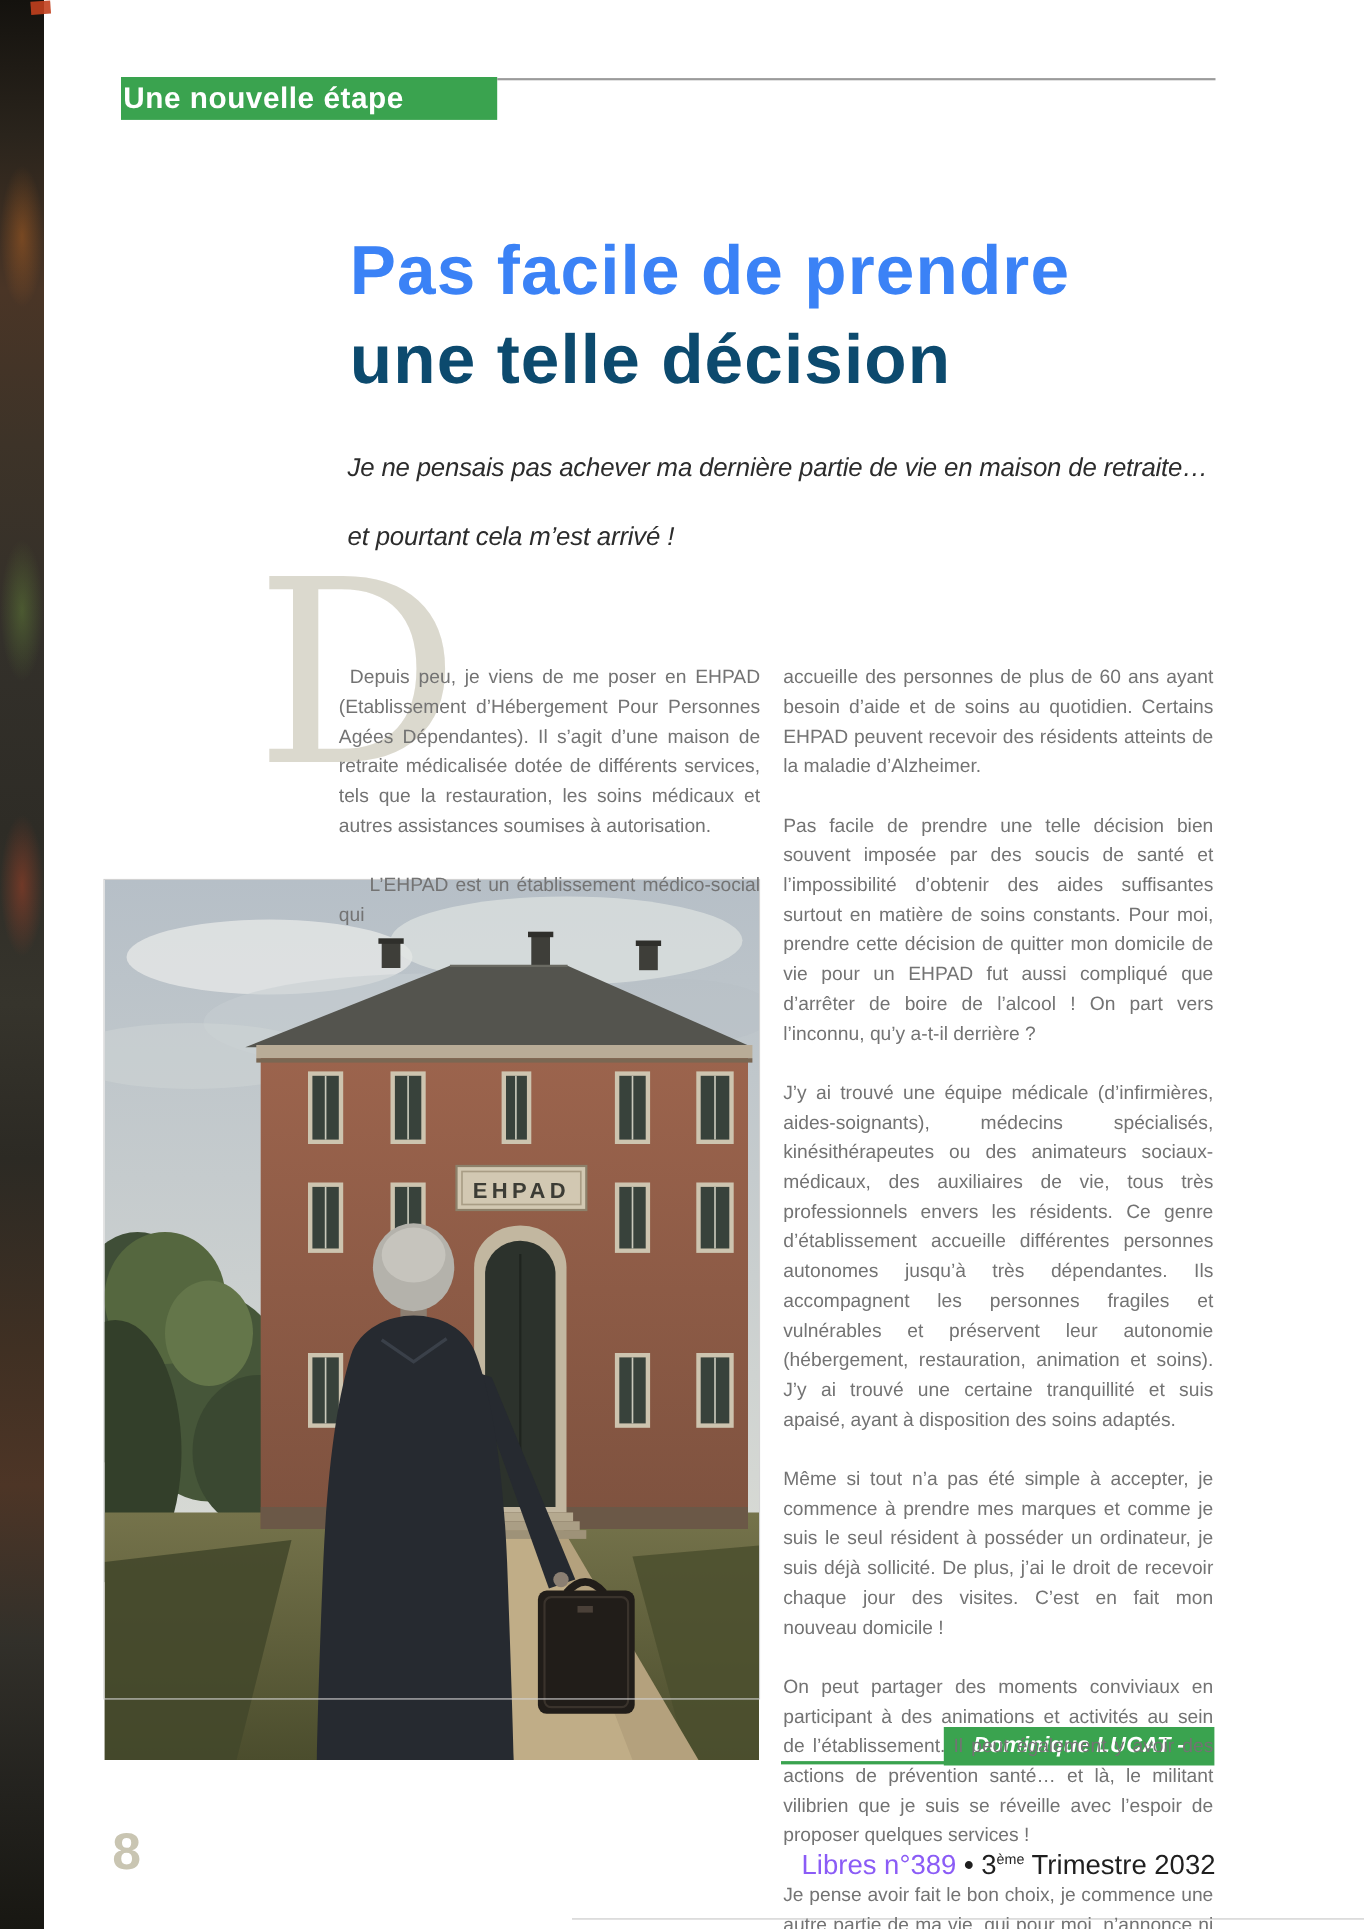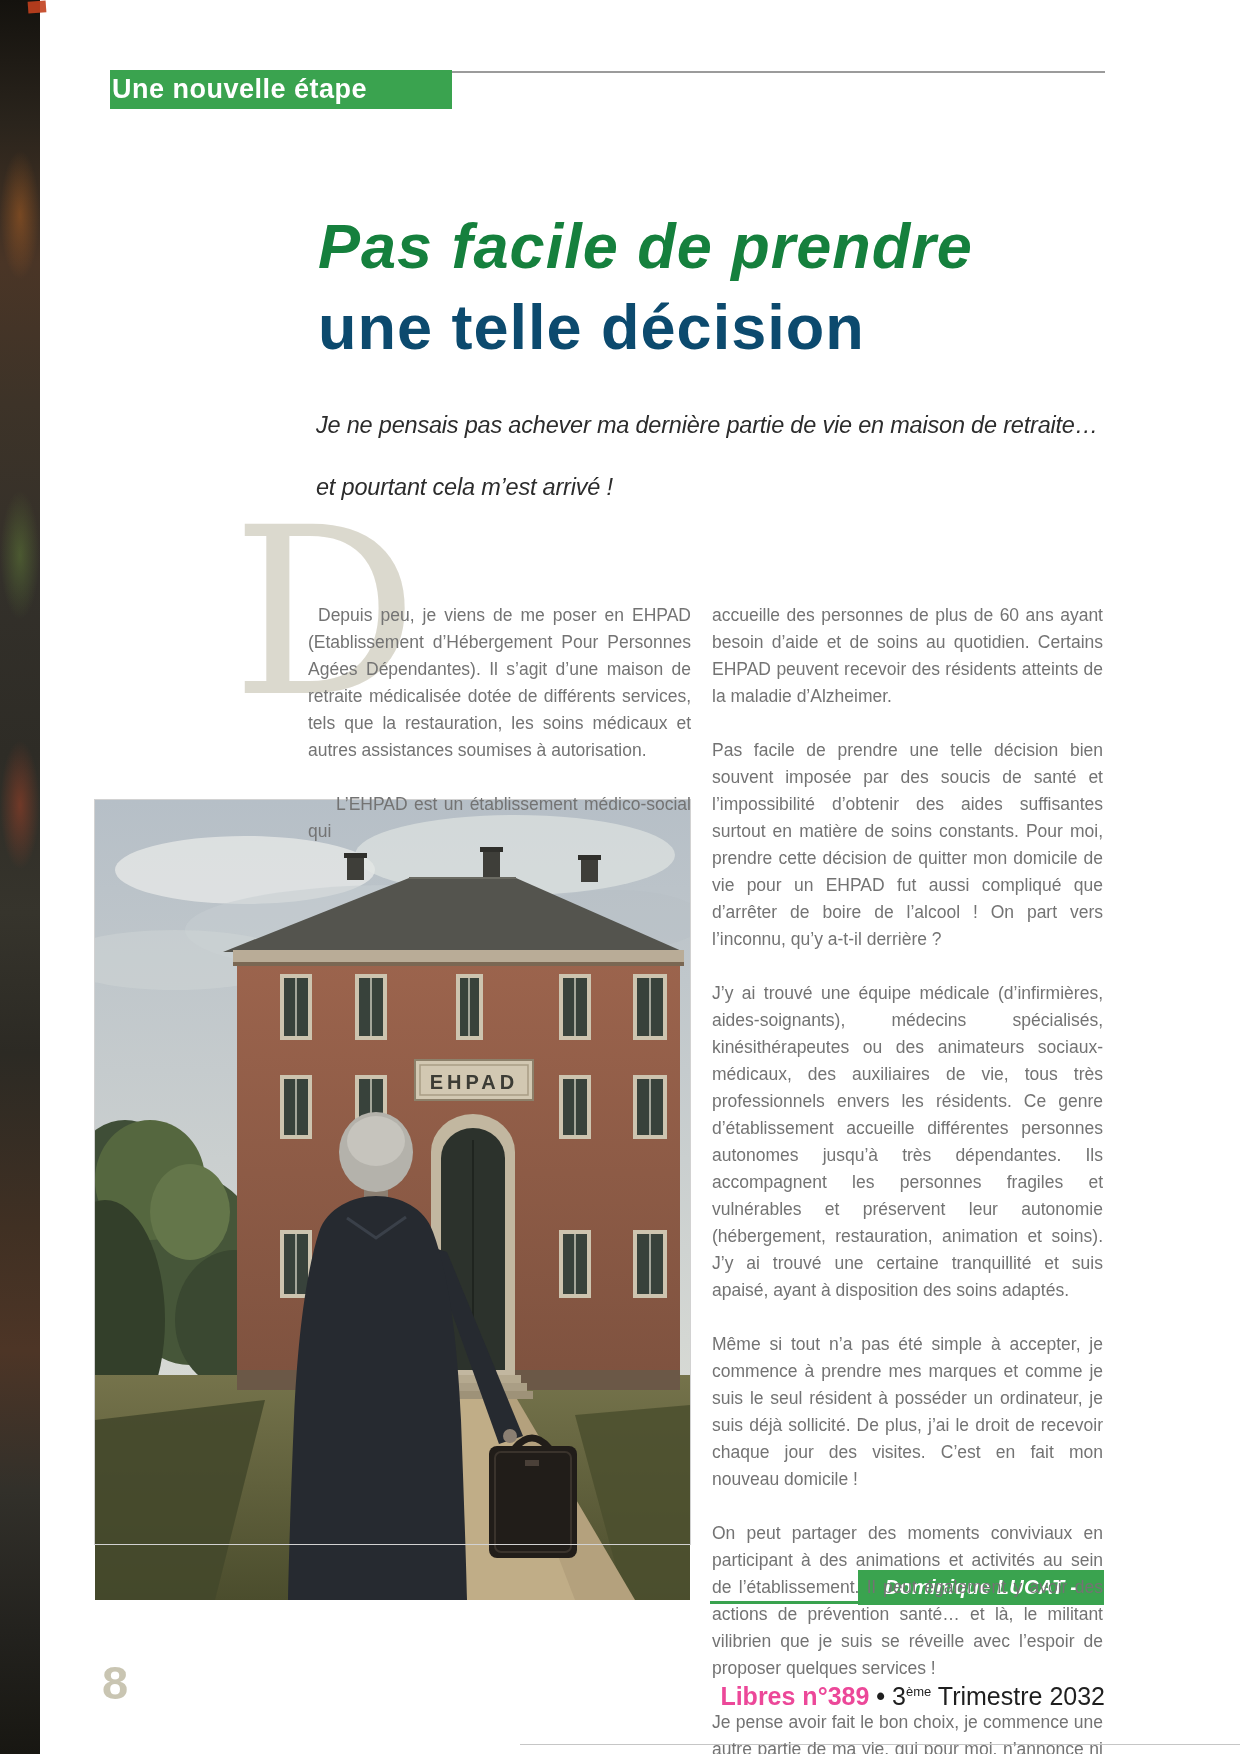--- a/index.html
+++ b/index.html
@@ -24,21 +24,21 @@
   
   .banner {
     position:absolute; left:110px; top:70px; width:342px; height:39px;
     color:#ffffff; font-weight:bold; font-size:27px; line-height:39px;
     padding-left:2px; box-sizing:border-box; letter-spacing:.5px;
   }
   .banner-rule { position:absolute; left:452px; top:71px; width:653px; height:2px; background:#9b9b9b; }
 
   
   .title-line { position:absolute; left:318px; font-weight:bold; font-size:63px; letter-spacing:1px; white-space:nowrap; }
-  .title-1 { top:210px; color:#15803d;font-style:italic; }
+  .title-1 { top:210px; color:#3b82f6; }
   .title-2 { top:291px; }
 
   
   .lede-line { position:absolute; left:316px; font-style:italic; font-size:23.5px;
     letter-spacing:-.2px; color:#2c2c2c; white-space:nowrap; }
   .lede-1 { top:412px; }
   .lede-2 { top:474px; }
 
   
   .dropcap {
@@ -65,21 +65,21 @@
     position:absolute; left:858px; top:1570px; width:246px; height:35px;
     color:#ffffff; font-weight:bold; font-style:italic; font-size:20px;
     line-height:35px; text-align:center; letter-spacing:.3px;
   }
   .byline-rule { position:absolute; left:710px; top:1601px; width:150px; height:3px; }
 
   
   .page-num { position:absolute; left:102px; top:1655px; font-size:47px; font-weight:bold; color:#c9c5b2; }
   .footer-right { position:absolute; left:600px; top:1682px; width:505px; text-align:right;
     font-size:25px; color:#1f1f1f; white-space:nowrap; }
-  .footer-right .f-brand { font-weight:bold; color:#ec4899; }
+  .footer-right .f-brand { font-weight:normal; color:#8b5cf6; }
   .footer-right .f-bullet { margin:0 7px; font-weight:bold; }
   .footer-right sup { font-size:13px; }
   .bottom-rule { position:absolute; left:520px; top:1744px; width:720px; height:1px; background:#c6c6c6; }
 </style>
 </head>
 <body>
 
 <div class="page">
 
   <div class="edge-strip"></div>

